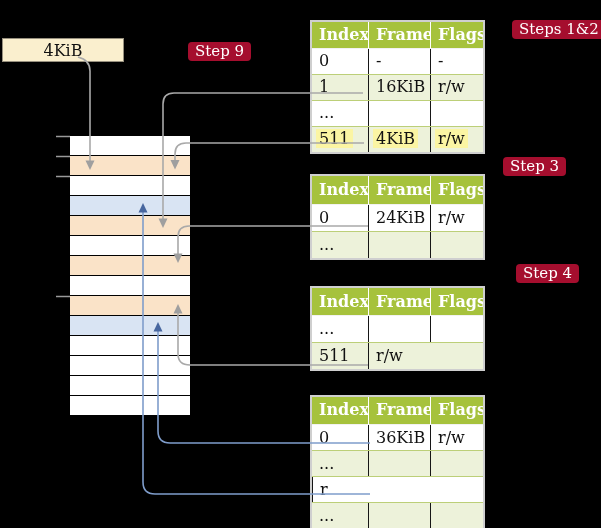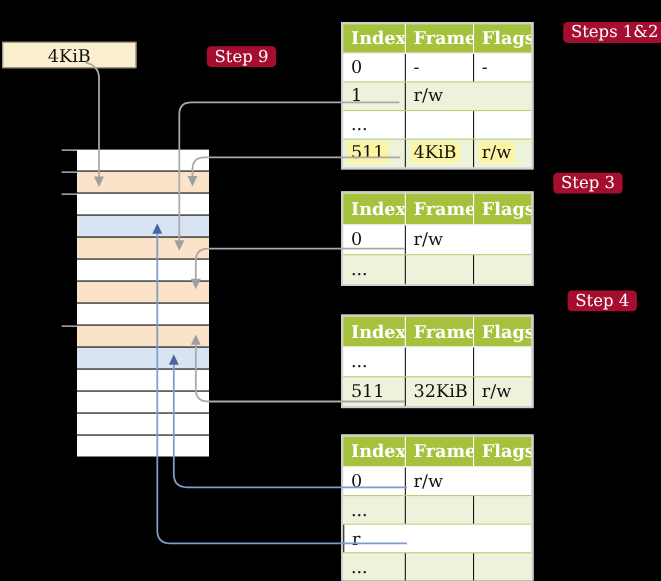--- a/index.html
+++ b/index.html
@@ -87,20 +87,21 @@
         <div class="cell c1">Frame</div>
         <div class="cell c2">Flags</div>
       </div>
       <div class="trow brow first">
         <div class="cell c0">0</div>
         <div class="cell c1">-</div>
         <div class="cell c2">-</div>
       </div>
       <div class="trow brow shaded">
         <div class="cell c0">1</div>
+        <div class="cell c1">16KiB</div>
         <div class="cell c2">r/w</div>
       </div>
       <div class="trow brow">
         <div class="cell c0">...</div>
         <div class="cell c1"></div>
         <div class="cell c2"></div>
       </div>
       <div class="trow brow shaded">
         <div class="cell c0"><span class="hl">511</span></div>
         <div class="cell c1"><span class="hl">4KiB</span></div>
@@ -108,20 +109,21 @@
       </div>
     </div>
   <div class="ptable" id="t2">
       <div class="trow hrow">
         <div class="cell c0">Index</div>
         <div class="cell c1">Frame</div>
         <div class="cell c2">Flags</div>
       </div>
       <div class="trow brow first">
         <div class="cell c0">0</div>
+        <div class="cell c1">24KiB</div>
         <div class="cell c2">r/w</div>
       </div>
       <div class="trow brow shaded">
         <div class="cell c0">...</div>
         <div class="cell c1"></div>
         <div class="cell c2"></div>
       </div>
     </div>
   <div class="ptable" id="t3">
       <div class="trow hrow">
@@ -129,32 +131,32 @@
         <div class="cell c1">Frame</div>
         <div class="cell c2">Flags</div>
       </div>
       <div class="trow brow first">
         <div class="cell c0">...</div>
         <div class="cell c1"></div>
         <div class="cell c2"></div>
       </div>
       <div class="trow brow shaded">
         <div class="cell c0">511</div>
-        <div class="cell c1">32KiB</div>
         <div class="cell c2">r/w</div>
       </div>
     </div>
   <div class="ptable" id="t4">
       <div class="trow hrow">
         <div class="cell c0">Index</div>
         <div class="cell c1">Frame</div>
         <div class="cell c2">Flags</div>
       </div>
       <div class="trow brow first">
         <div class="cell c0">0</div>
+        <div class="cell c1">36KiB</div>
         <div class="cell c2">r/w</div>
       </div>
       <div class="trow brow shaded">
         <div class="cell c0">...</div>
         <div class="cell c1"></div>
         <div class="cell c2"></div>
       </div>
       <div class="trow brow">
         <div class="cell c2">r</div>
       </div>

